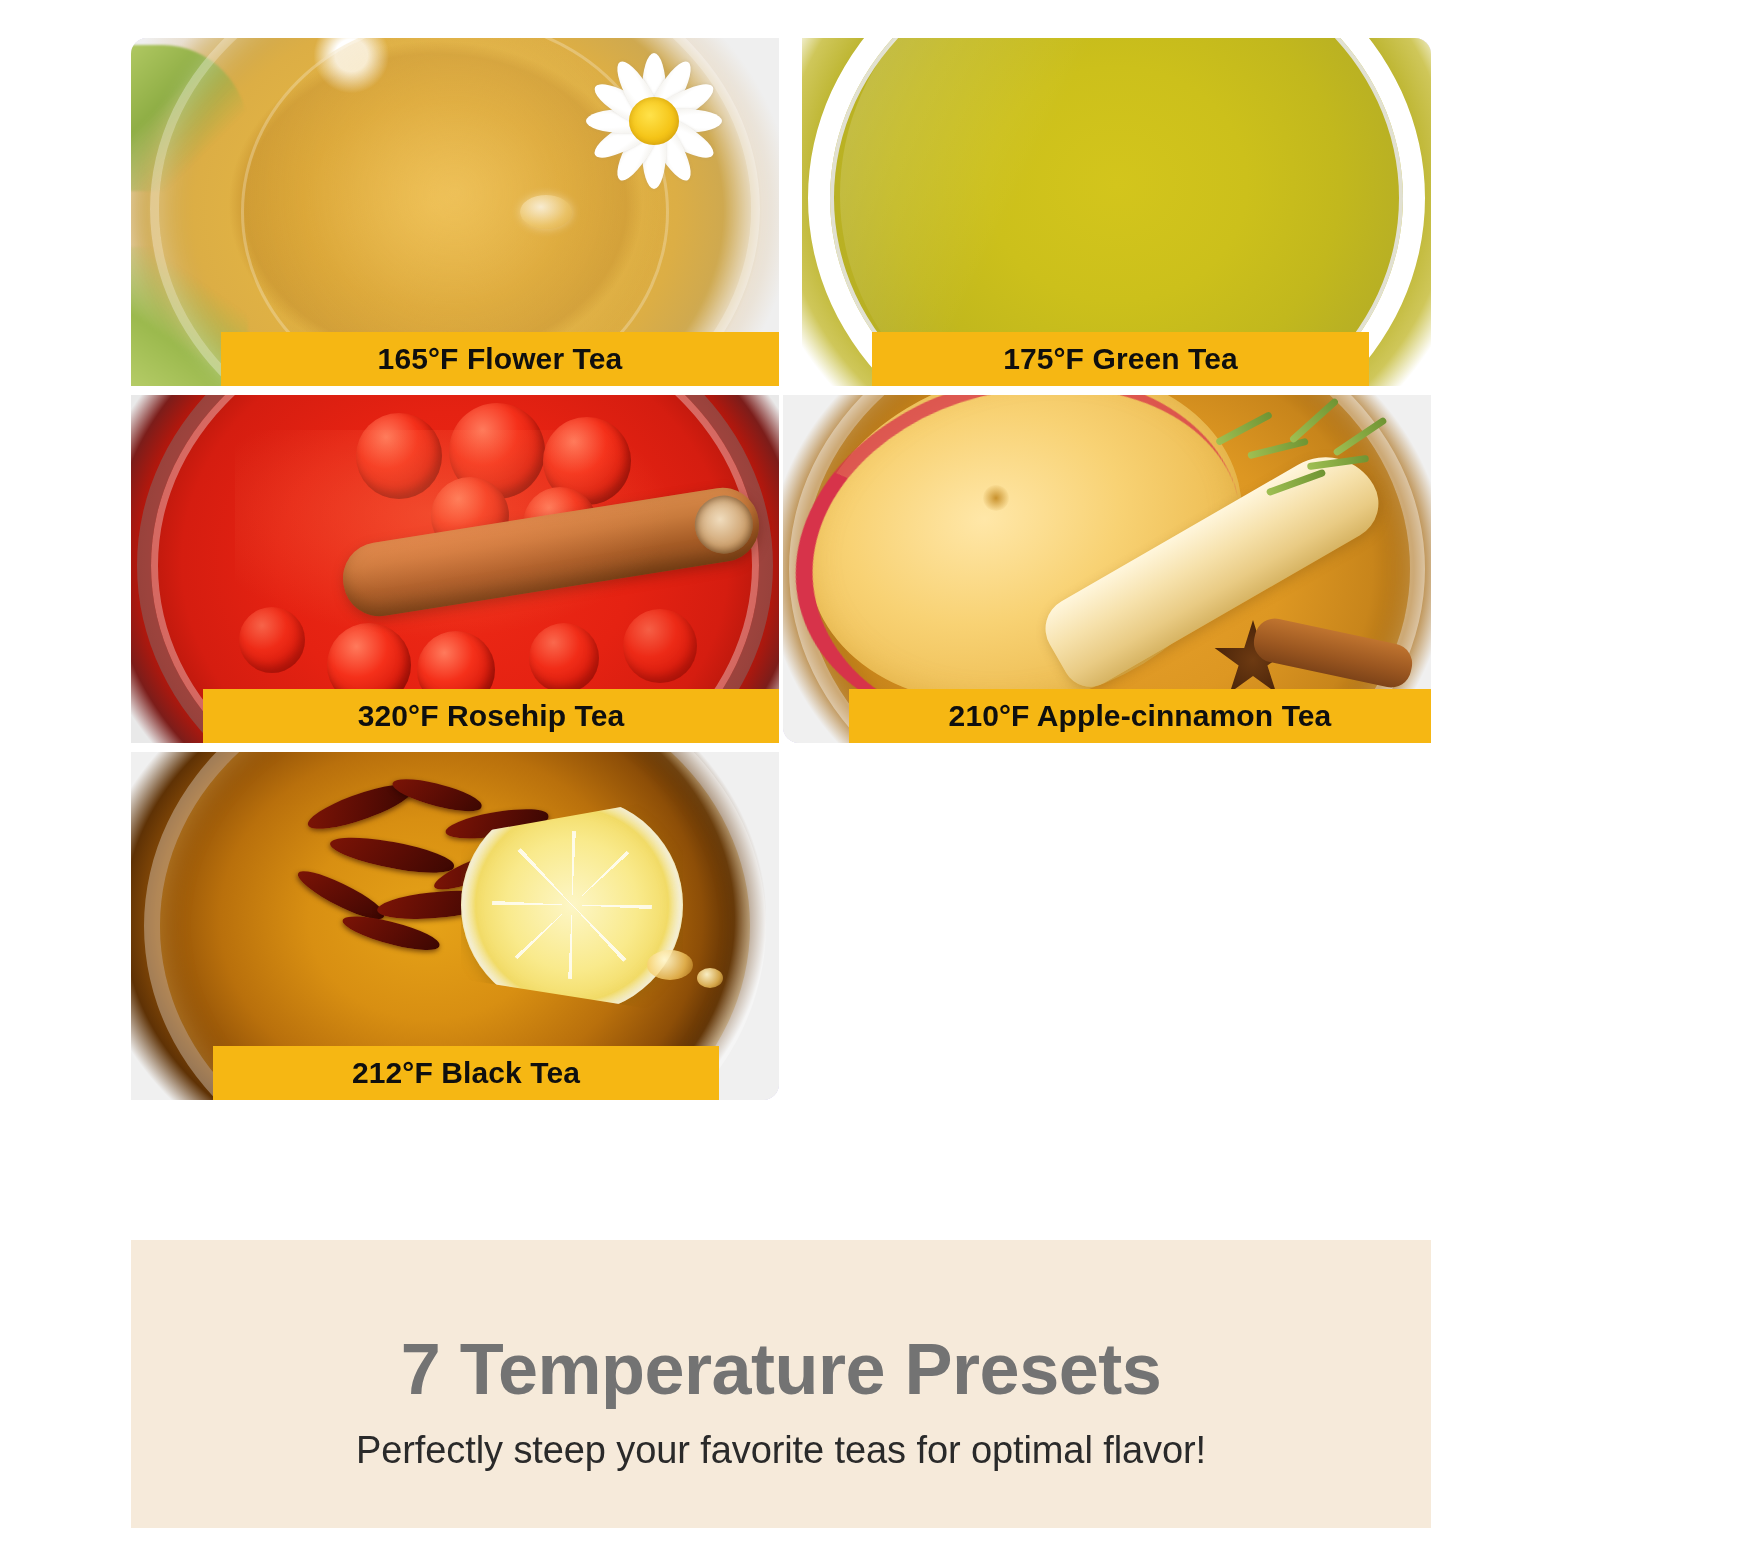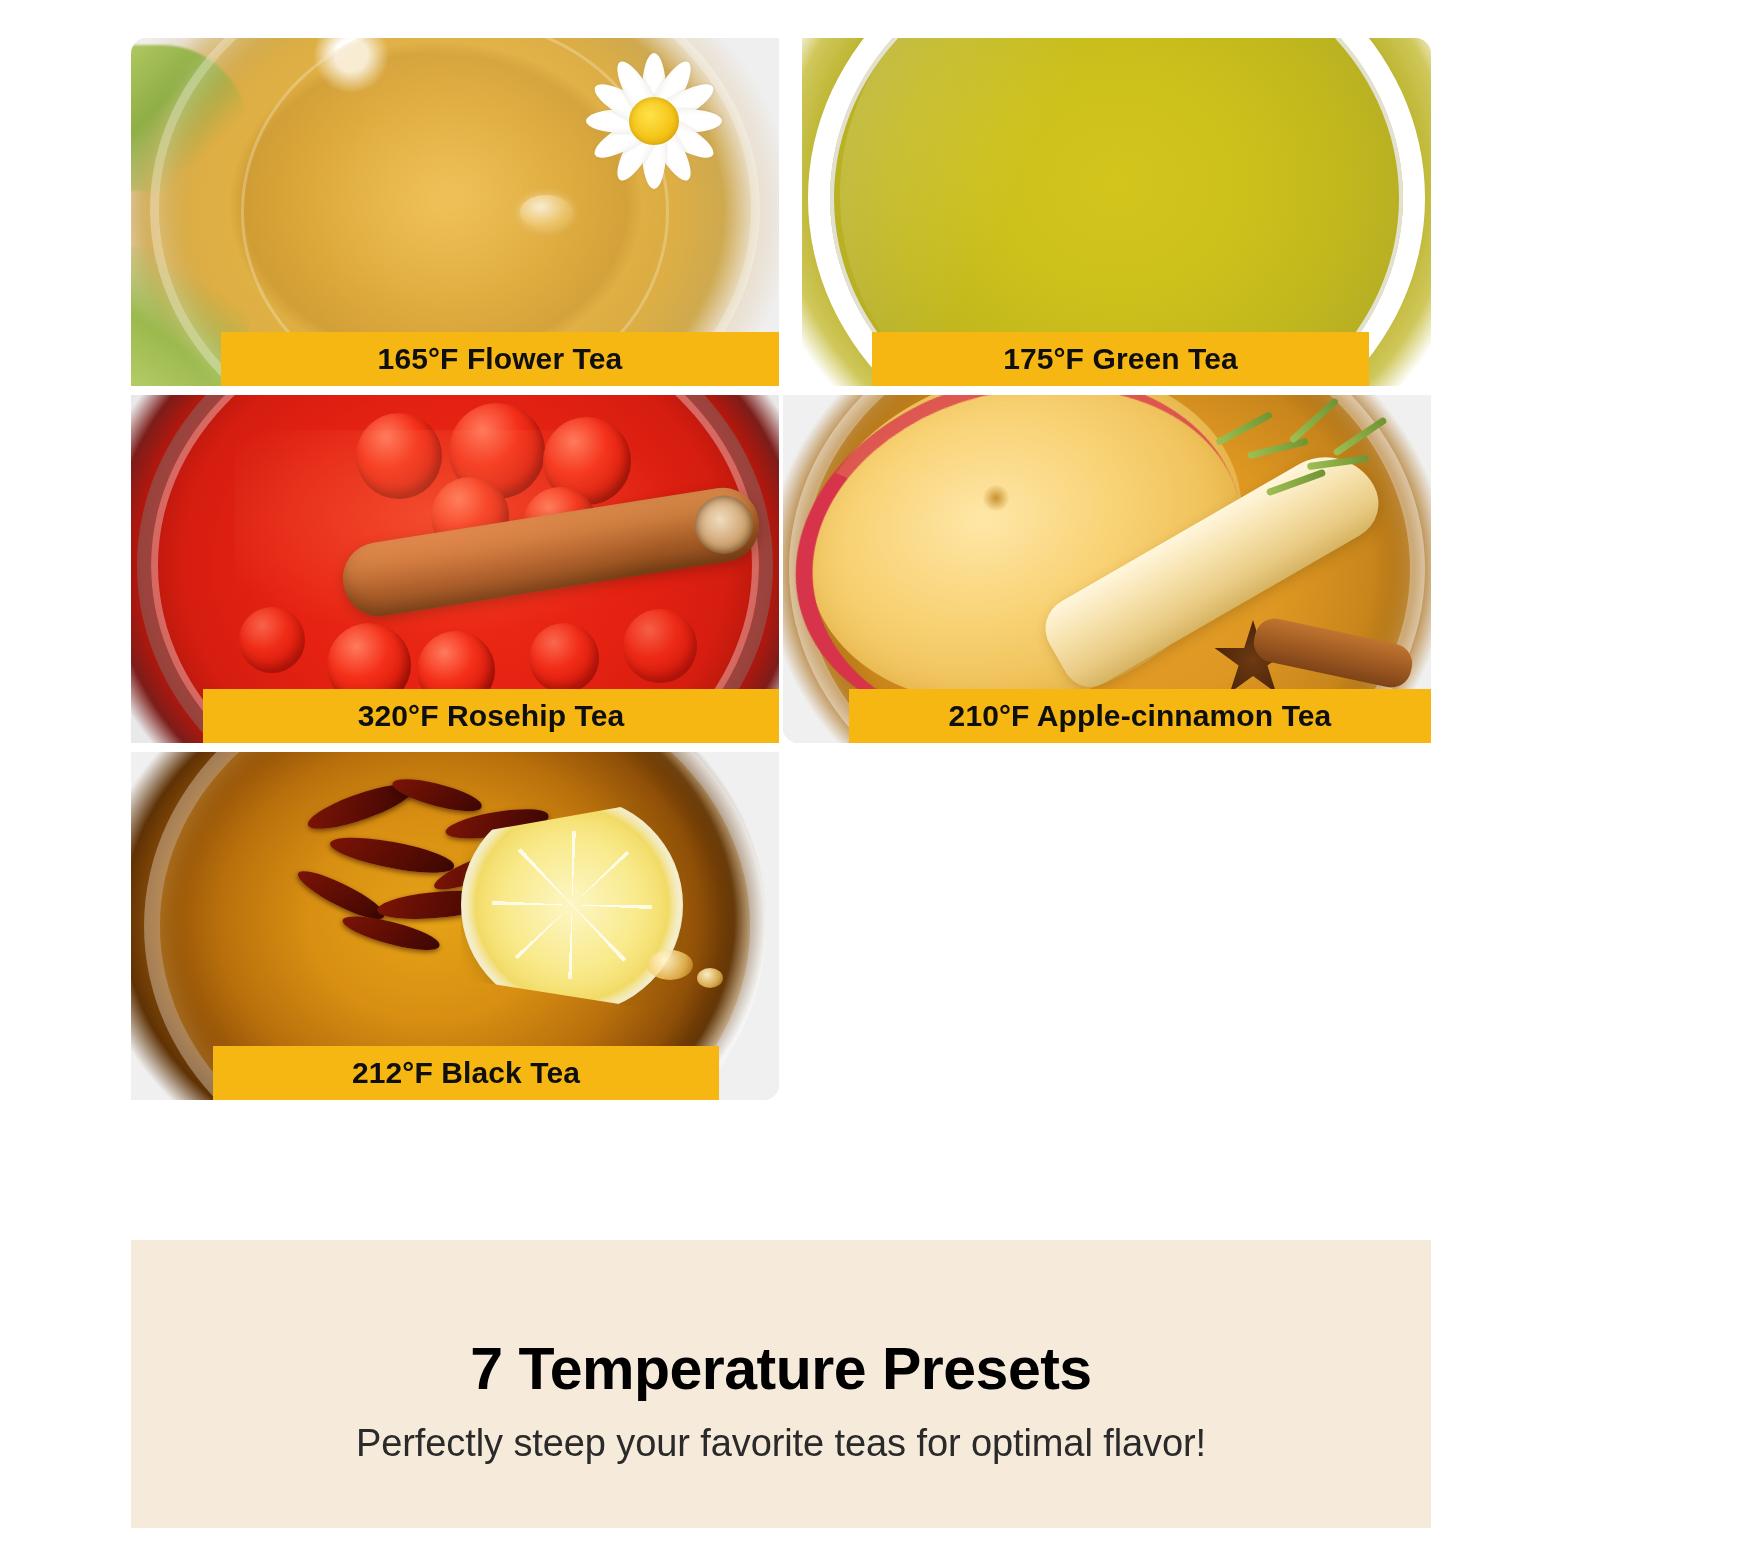--- a/index.html
+++ b/index.html
@@ -294,23 +294,23 @@
     position:absolute;
     left:131px; top:1240px;
     width:1300px; height:288px;
     background:#F6EADA;
     display:flex;
     flex-direction:column;
     align-items:center;
     justify-content:center;
   }
   .panel .title{
-    font-size:59px;
+    font-size:72px;
     font-weight:700;
-    color:#000000;
+    color:#737373;
     letter-spacing:-0.5px;
     line-height:1.05;
     margin-bottom:22px;
     margin-top:36px;
   }
   .panel .subtitle{
     font-size:38px;
     font-weight:400;
     color:#2a2a2a;
     letter-spacing:-0.1px;

